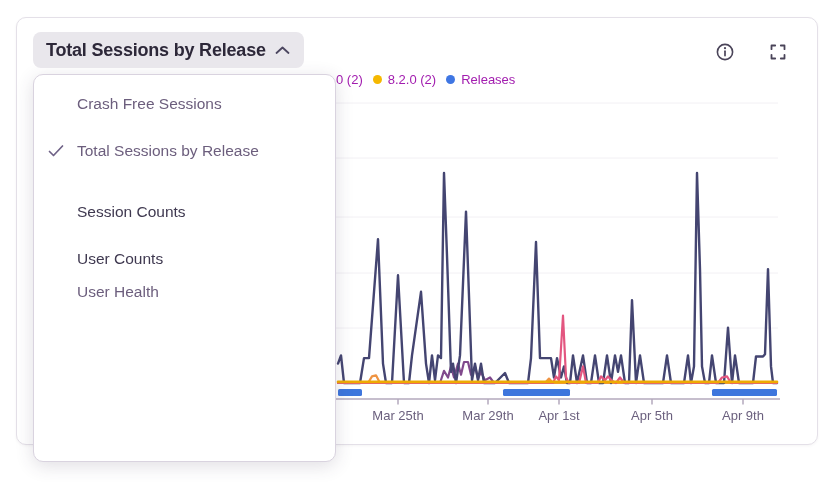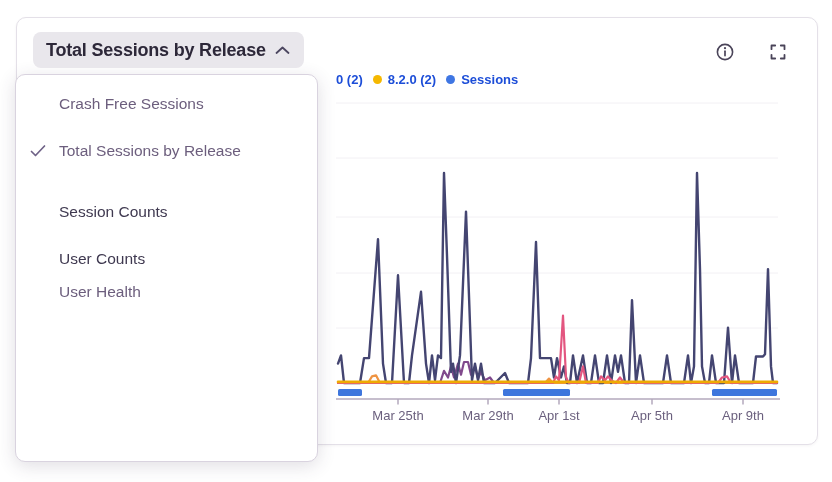--- a/index.html
+++ b/index.html
@@ -9,27 +9,27 @@
         background:#fff;border:1px solid #e4e0e8;border-radius:10px;
         box-shadow:0 1px 3px rgba(50,40,65,0.05);}
   .pill{position:absolute;left:33px;top:32px;height:36px;z-index:6;
         display:flex;align-items:center;gap:9px;background:#e9e7ec;
         border:none;border-radius:8px;padding:0 14px 0 13px;cursor:pointer;
         font-family:"Liberation Sans",sans-serif;
         font-weight:bold;font-size:18px;color:#2d2839;letter-spacing:-0.2px;}
   .header-icons{position:absolute;right:44px;top:42px;display:flex;gap:33px;align-items:center;z-index:2;}
   .hicon{width:20px;height:20px;cursor:pointer;}
   .legend{position:absolute;left:336px;top:72px;display:flex;align-items:center;
-          gap:10px;font-size:13px;color:#1d4ed8;z-index:1;white-space:nowrap;font-weight:bold;}
+          gap:10px;font-size:13px;color:#a21caf;z-index:1;white-space:nowrap;}
   .legend .li{display:flex;align-items:center;cursor:pointer;}
   .legend .dot{width:9px;height:9px;border-radius:50%;display:inline-block;margin-right:6px;}
   .chart-wrap{position:absolute;left:330px;top:95px;width:460px;height:330px;z-index:1;}
   .chart-wrap svg{display:block;}
   .axis-label{font-family:"Liberation Sans",sans-serif;font-size:13px;fill:#6b607e;}
-  .dropdown{position:absolute;left:15px;top:74px;width:303px;height:388px;z-index:5;
+  .dropdown{position:absolute;left:33px;top:74px;width:303px;height:388px;z-index:5;
             background:#fff;border:1px solid #d9d3df;border-radius:10px;
             box-shadow:0 4px 18px rgba(60,48,80,0.16);padding-top:5px;box-sizing:border-box;}
   .menu-item{position:relative;display:flex;align-items:center;height:47px;
              padding-left:43px;font-size:15.5px;cursor:pointer;}
   .menu-item.muted{color:#6c5e7d;}
   .menu-item.dark{color:#3f3950;align-items:flex-end;}
   .menu-item .check{position:absolute;left:14px;top:50%;transform:translateY(-50%);
                     width:16px;height:13px;}
 </style>
 </head>
@@ -65,21 +65,21 @@
   <div class="legend">
       <span class="li">
         <span>0 (2)</span>
       </span>
       <span class="li">
         <span class="dot" style="background: rgb(245, 184, 0);"></span>
         <span>8.2.0 (2)</span>
       </span>
       <span class="li">
         <span class="dot" style="background: rgb(63, 118, 227);"></span>
-        <span>Sessions</span>
+        <span>Releases</span>
       </span>
     </div>
 
   <div class="chart-wrap">
     <svg width="460" height="330" viewBox="330 95 460 330">
         <line x1="336" x2="778" y1="103" y2="103" stroke="#f2f0f4" stroke-width="1"></line>
         <line x1="336" x2="778" y1="158" y2="158" stroke="#f2f0f4" stroke-width="1"></line>
         <line x1="336" x2="778" y1="217" y2="217" stroke="#f2f0f4" stroke-width="1"></line>
         <line x1="336" x2="778" y1="273" y2="273" stroke="#f2f0f4" stroke-width="1"></line>
         <line x1="336" x2="778" y1="328" y2="328" stroke="#f2f0f4" stroke-width="1"></line>

